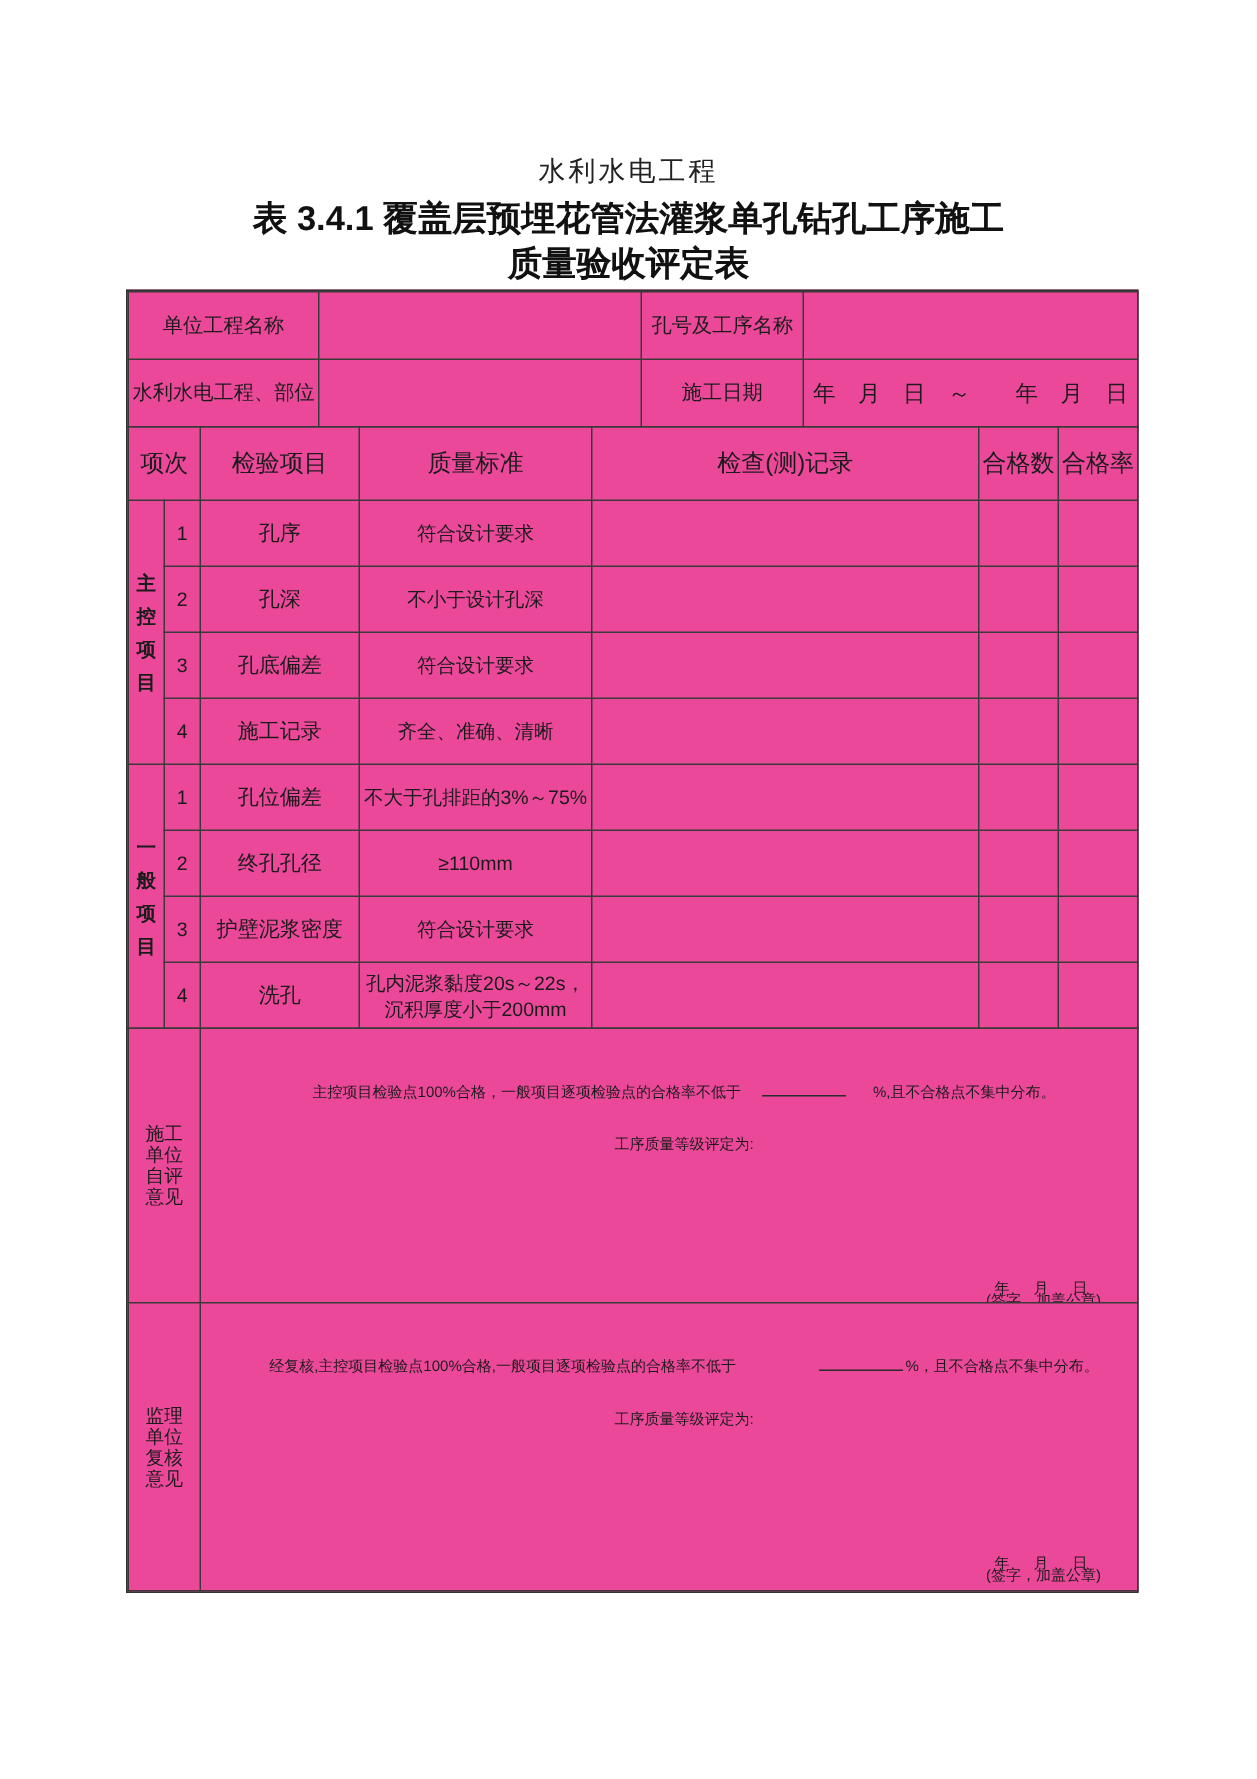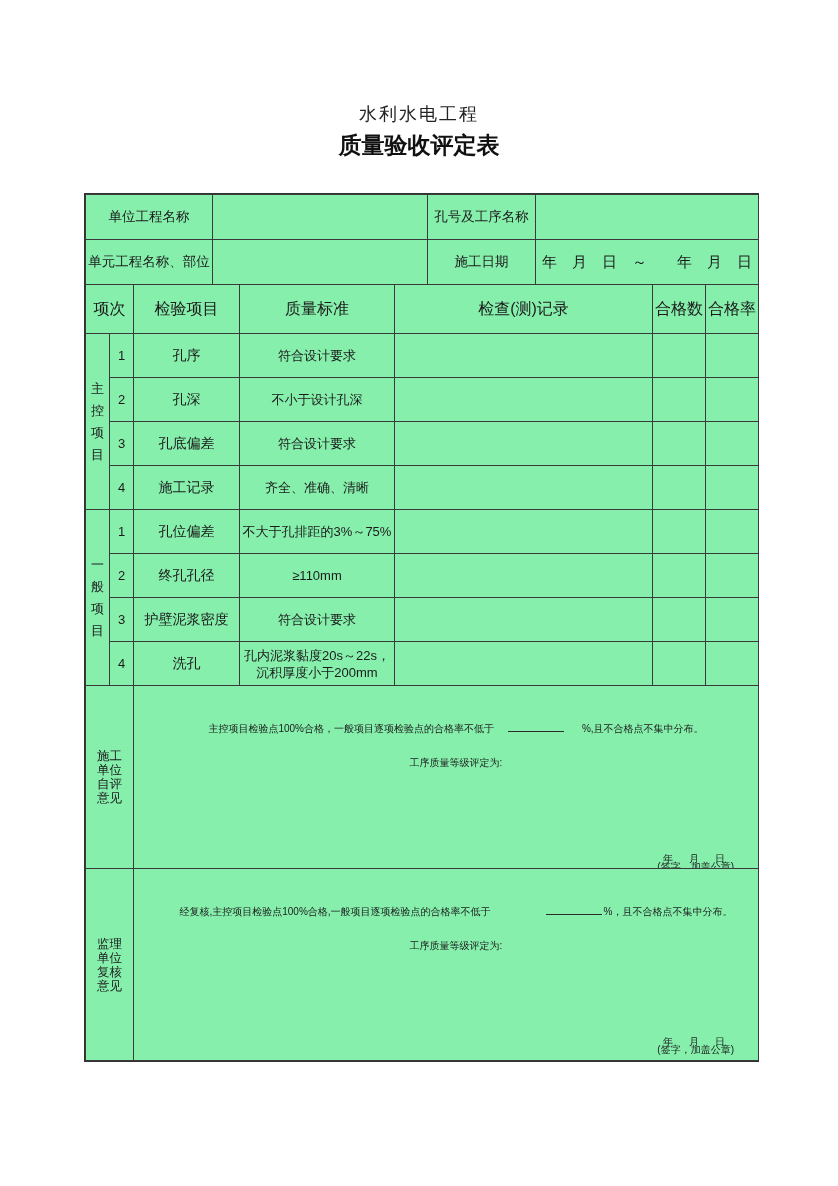--- a/index.html
+++ b/index.html
@@ -11,21 +11,21 @@
   .org-header {
     position:absolute; top:102px; left:0; width:100%;
     text-align:center; font-size:18px; letter-spacing:2px; color:#222;
   }
   .doc-title {
     position:absolute; top:130px; left:0; width:100%;
     text-align:center; font-weight:bold; font-size:23px; line-height:30px; color:#111;
   }
   .form-wrap {
     position:absolute; left:84px; top:193px; width:675px;
-    border:1px solid #333; box-sizing:border-box; background:#86efac;
+    border:1px solid #333; box-sizing:border-box; background:#ec4899;
   }
   table { border-collapse:collapse; table-layout:fixed; width:673px; }
   td {
     border:1px solid #3a3a3a; padding:0; text-align:center;
     vertical-align:middle; font-size:14px; overflow:hidden;
   }
   .items-table, .opinion-table { margin-top:-1px; }
 
   
   .info-table tr { height:45px; }
@@ -34,21 +34,21 @@
 
   
   .grid-header { height:49px; }
   .grid-header td { font-size:16px; }
   .item-row { height:44px; }
   .no-cell { font-size:13px; }
   .name-cell { font-size:14px;margin-top:35px; }
   .std-cell { font-size:13px; white-space:pre-line; line-height:17px; }
   .vtext {
     width:14px; margin:0 auto; font-size:13px; line-height:22px;
-    word-break:break-all; text-align:center;
+    word-break:break-all; text-align:center;font-weight:bold;
   }
 
   
   .op-row-self { height:183px; }
   .op-row-review { height:192px; }
   .vlabel {
     width:27px; margin:0 auto; font-size:12.5px; line-height:14px;
     word-break:break-all; text-align:center;
   }
   .op-content {
@@ -65,41 +65,42 @@
   .op-grade { margin:13px 0 0 26px; }
   .op-sign { position:absolute; right:24px; top:134px;margin-top:40px; }
   .op-date { position:absolute; right:30px; top:166px; letter-spacing:3px; }
 </style>
 </head>
 <body>
 
 <div class="org-header">水利水电工程</div>
 
 <div class="doc-title">
+  <div>表 3.4.1  覆盖层预埋花管法灌浆单孔钻孔工序施工</div>
   <div>质量验收评定表</div>
 </div>
 
 <div class="form-wrap">
 
   <table class="info-table">
     <colgroup>
         <col style="width:127px">
         <col style="width:215px">
         <col style="width:108px">
         <col style="width:223px">
       </colgroup>
     <tbody>
         <tr>
       <td class="info-label">单位工程名称</td>
       <td></td>
       <td class="info-label">孔号及工序名称</td>
       <td></td>
     </tr>
     <tr>
-      <td class="info-label">单元工程名称、部位</td>
+      <td class="info-label">水利水电工程、部位</td>
       <td></td>
       <td class="info-label">施工日期</td>
       <td class="date-value">年　月　日　～　　年　月　日</td>
     </tr>
   </tbody>
     </table>
 
   <table class="items-table">
     <colgroup>
         <col style="width:24px">

